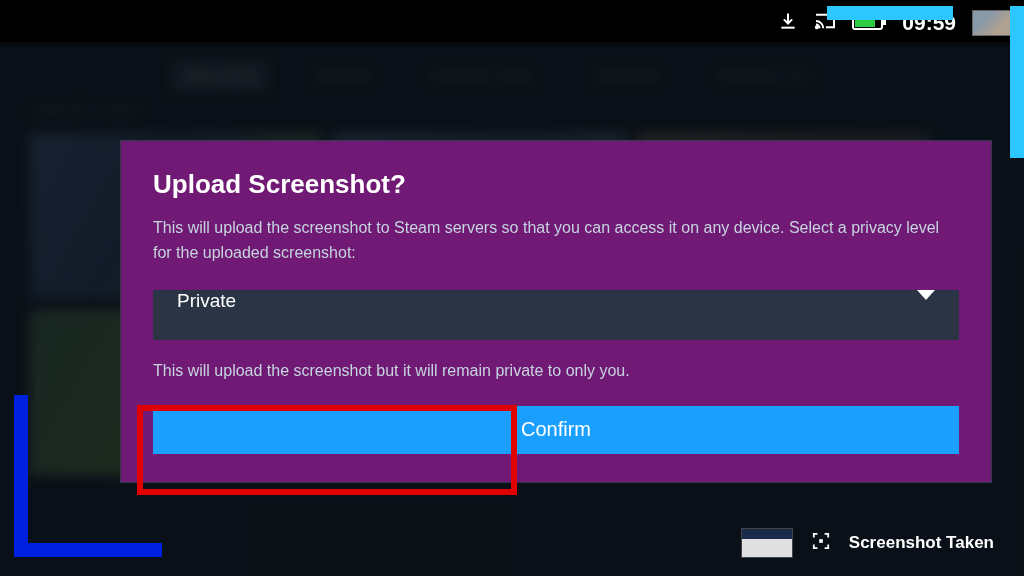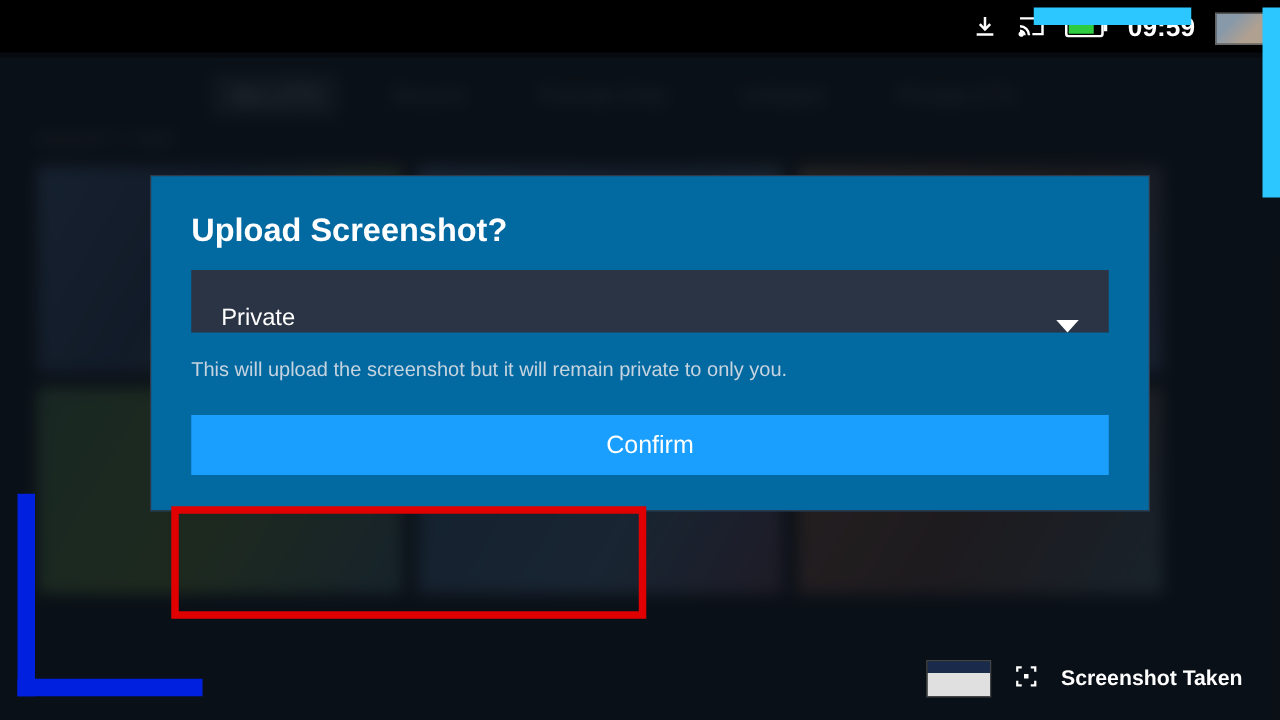--- a/index.html
+++ b/index.html
@@ -120,22 +120,22 @@
       right: 0;
       bottom: 0;
       background: rgba(10, 15, 22, 0.72);
     }
 
     
     .dialog {
       position: absolute;
       top: 140px;
       left: 120px;
-      width: 800px;
-      background: #0369a1;
+      width: 872px;
+      background: #701a75;
       border: 1px solid #30394a;
       padding: 28px 32px 28px 32px;
       color: #c6d4df;
     }
 
     .dialog-title {
       font-size: 26px;
       font-weight: 600;
       color: #fff;
       margin-bottom: 16px;
@@ -145,21 +145,21 @@
       font-size: 16px;
       line-height: 1.55;
       color: #c6d4df;
       margin-bottom: 24px;
     }
 
     .dropdown {
       background: #2a3444;
       height: 50px;
       display: flex;
-      align-items: flex-end;
+      align-items: flex-start;
       justify-content: space-between;
       padding: 0 24px;
       color: #fff;
       font-size: 19px;
       margin-bottom: 22px;
       cursor: pointer;
     }
 
     .dropdown-arrow {
       width: 0;
@@ -345,20 +345,21 @@
     <div class="bg-thumb"></div>
     <div class="bg-thumb"></div>
     <div class="bg-thumb"></div>
   </div>
 </div>
 
 <div class="overlay"></div>
 
 <div class="dialog">
   <div class="dialog-title">Upload Screenshot?</div>
+  <div class="dialog-desc">This will upload the screenshot to Steam servers so that you can access it on any device. Select a privacy level for the uploaded screenshot:</div>
   <div class="dropdown">
     <span>Private</span>
     <span class="dropdown-arrow"></span>
   </div>
   <div class="dialog-note">This will upload the screenshot but it will remain private to only you.</div>
   <div class="dialog-buttons">
     <button class="btn btn-confirm">Confirm</button>
   </div>
 </div>
 

